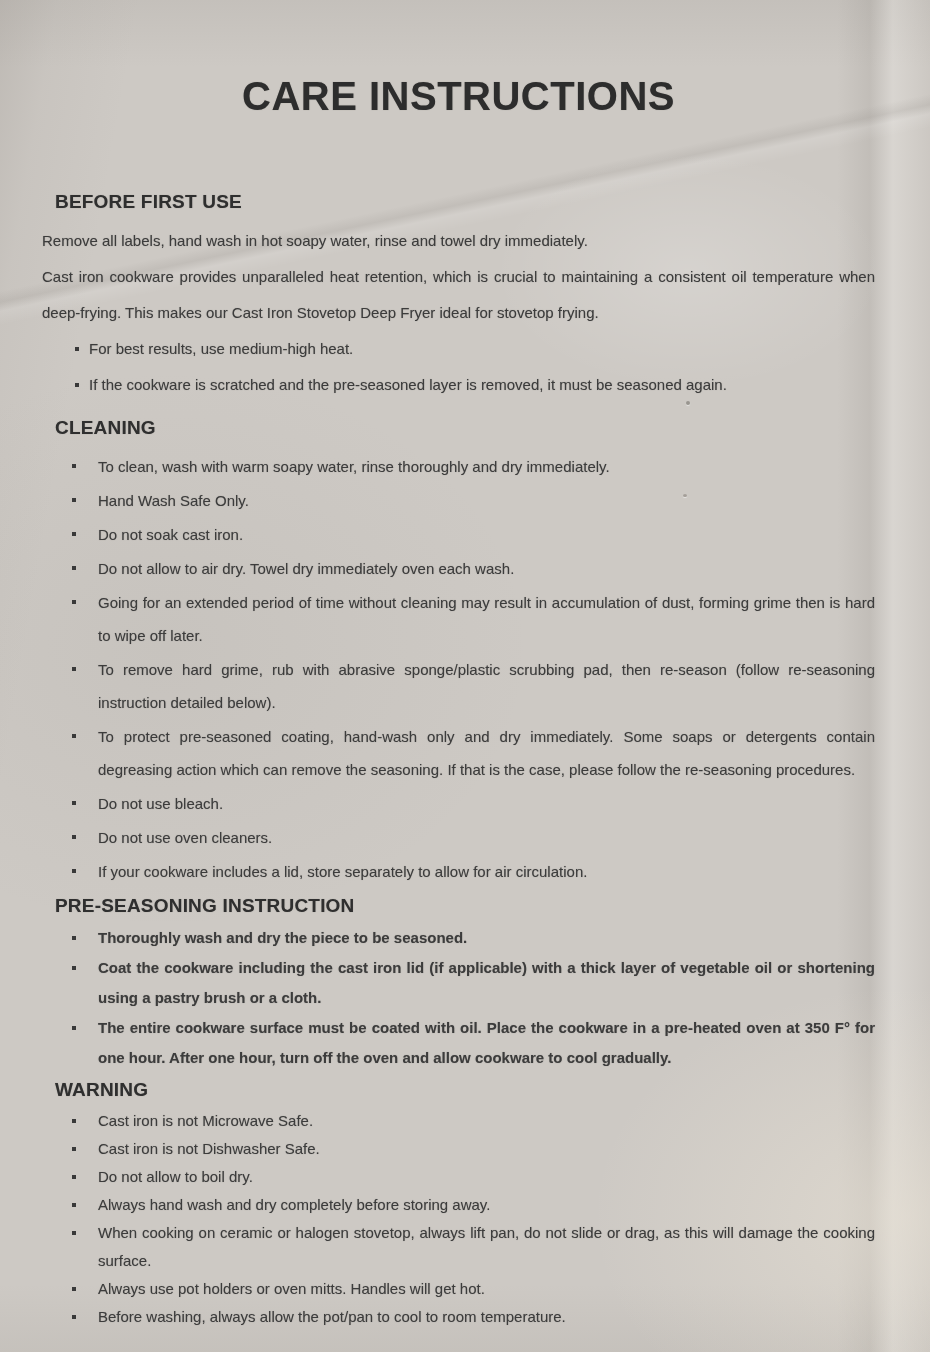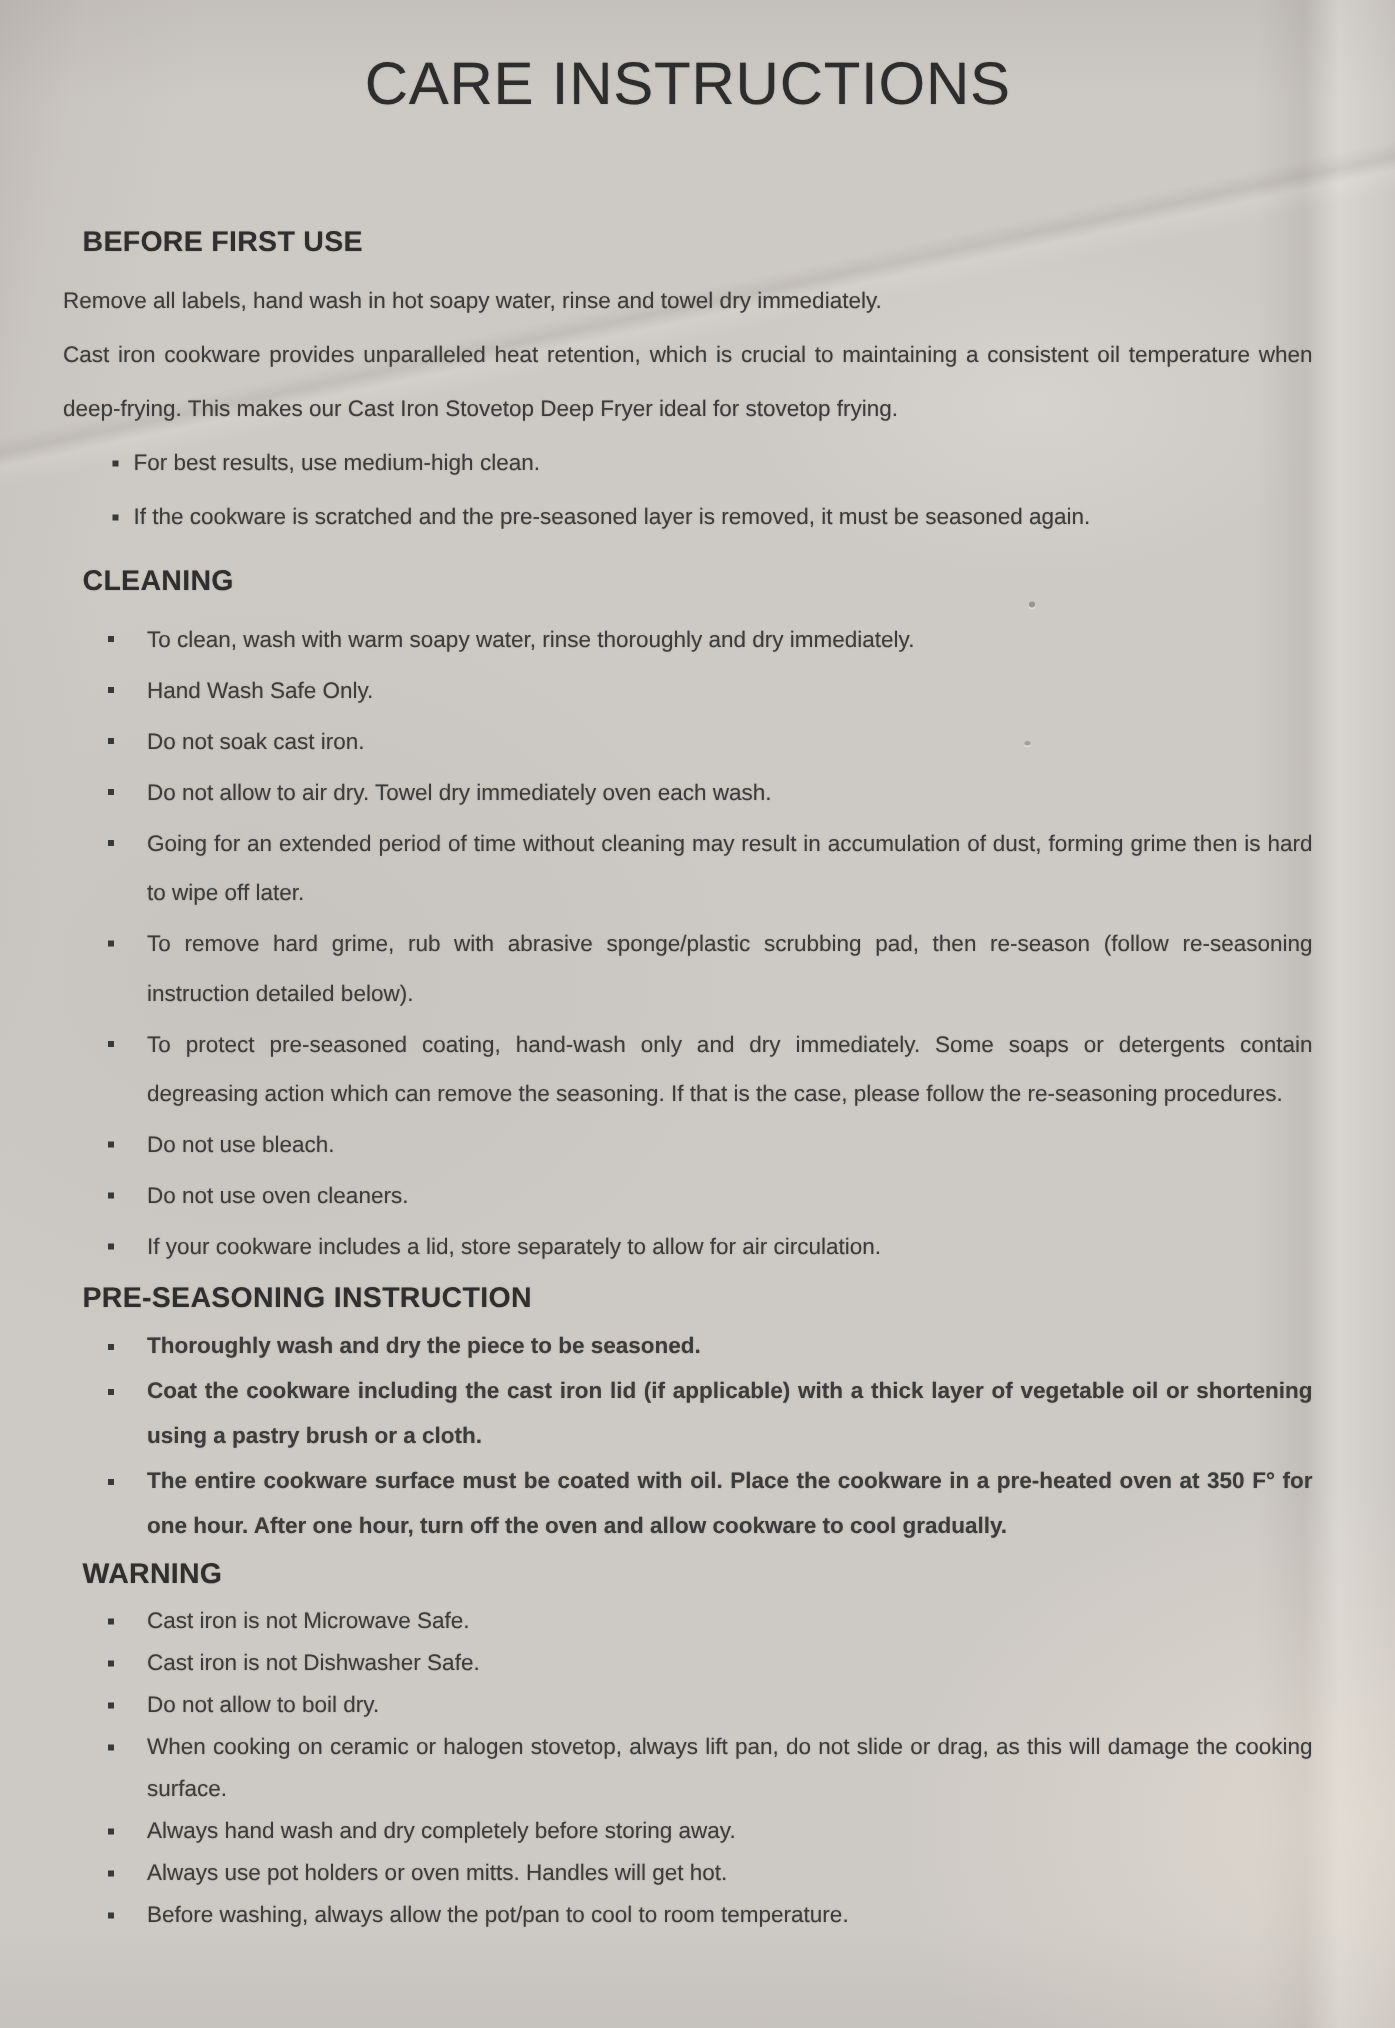--- a/index.html
+++ b/index.html
@@ -18,24 +18,24 @@
       linear-gradient(100deg, rgba(148,142,136,0.26) 0%, rgba(148,142,136,0.08) 5%, rgba(0,0,0,0) 12%),
       linear-gradient(to right, transparent 90%, rgba(124,119,113,0.14) 93.5%, rgba(243,241,237,0.30) 96%, rgba(200,195,189,0.22) 100%),
       linear-gradient(to bottom, rgba(132,127,121,0.12), rgba(0,0,0,0) 5%),
       linear-gradient(to bottom, transparent 95%, rgba(158,153,146,0.16) 100%),
       #cdc9c4;
   }
   .photo * { text-shadow: 0 0 1px rgba(90,88,85,0.45); }
   .content { padding: 0 55px 0 42px; }
 
   h1 {
-    margin: 0; padding-top: 32px;
+    margin: 0; padding-top: 72px;
     text-align: center;
     font-size: 40px; line-height: 48px;
-    font-weight: normal; color: #2d2d2d;
+    font-weight: bold; color: #2d2d2d;
     letter-spacing: 0.5px;
   }
   h2 {
     margin: 13px;
     font-size: 19px; line-height: 24px;
     font-weight: bold; color: #2f2f2f;
     letter-spacing: 0.2px;
   }
   p { margin: 0; font-size: 15px; line-height: 36px; text-align: justify; color: #3c3c3c; }
 
@@ -74,21 +74,21 @@
   <div class="content">
 
     <h1>CARE INSTRUCTIONS</h1>
 
     <section class="sec0">
       <h2>BEFORE FIRST USE</h2>
       <p>Remove all labels, hand wash in hot soapy water, rinse and towel dry immediately.</p>
       <p>Cast iron cookware provides unparalleled heat retention, which is crucial to maintaining a consistent oil temperature when deep-frying. This makes our Cast Iron Stovetop Deep Fryer ideal for stovetop frying.</p>
       <div class="li">
         <span class="blt"></span>
-        <span class="txt">For best results, use medium-high clean.</span>
+        <span class="txt">For best results, use medium-high heat.</span>
       </div>
       <div class="li">
         <span class="blt"></span>
         <span class="txt">If the cookware is scratched and the pre-seasoned layer is removed, it must be seasoned again.</span>
       </div>
     </section>
 
     <section class="sec1">
       <h2>CLEANING</h2>
       <div class="li">
@@ -158,25 +158,25 @@
       <div class="li">
         <span class="blt"></span>
         <span class="txt">Cast iron is not Dishwasher Safe.</span>
       </div>
       <div class="li">
         <span class="blt"></span>
         <span class="txt">Do not allow to boil dry.</span>
       </div>
       <div class="li">
         <span class="blt"></span>
-        <span class="txt">When cooking on ceramic or halogen stovetop, always lift pan, do not slide or drag, as this will damage the cooking surface.</span>
+        <span class="txt">Always hand wash and dry completely before storing away.</span>
       </div>
       <div class="li">
         <span class="blt"></span>
-        <span class="txt">Always hand wash and dry completely before storing away.</span>
+        <span class="txt">When cooking on ceramic or halogen stovetop, always lift pan, do not slide or drag, as this will damage the cooking surface.</span>
       </div>
       <div class="li">
         <span class="blt"></span>
         <span class="txt">Always use pot holders or oven mitts. Handles will get hot.</span>
       </div>
       <div class="li">
         <span class="blt"></span>
         <span class="txt">Before washing, always allow the pot/pan to cool to room temperature.</span>
       </div>
     </section>

